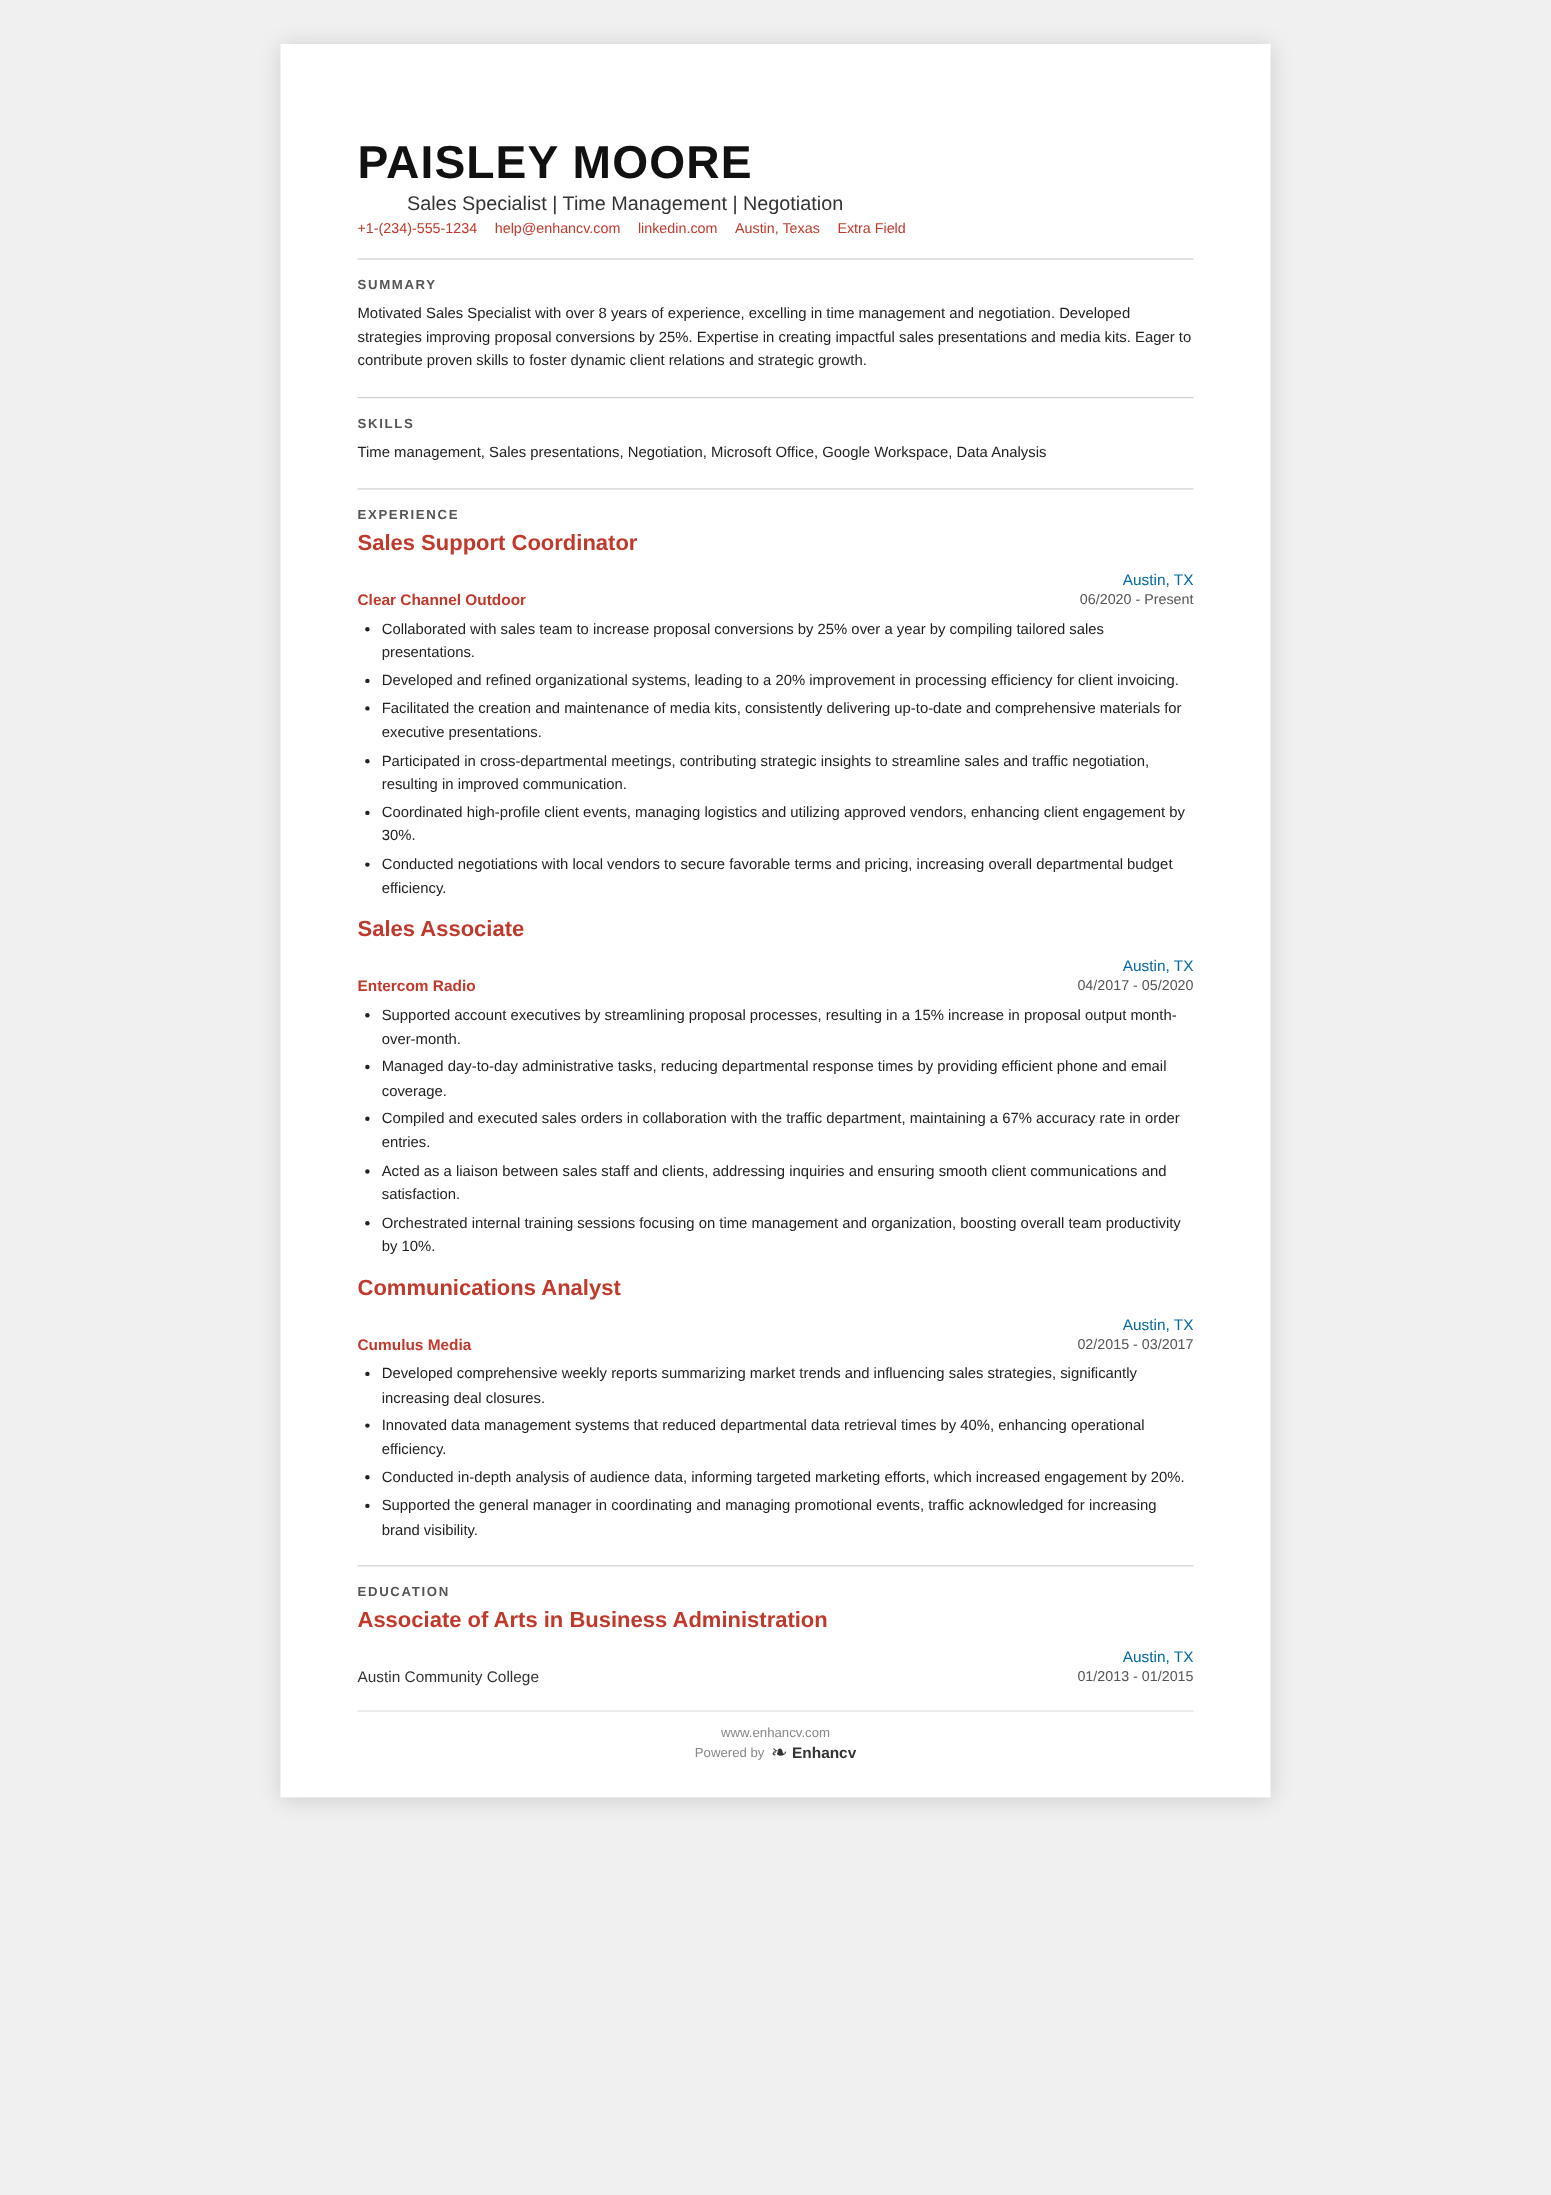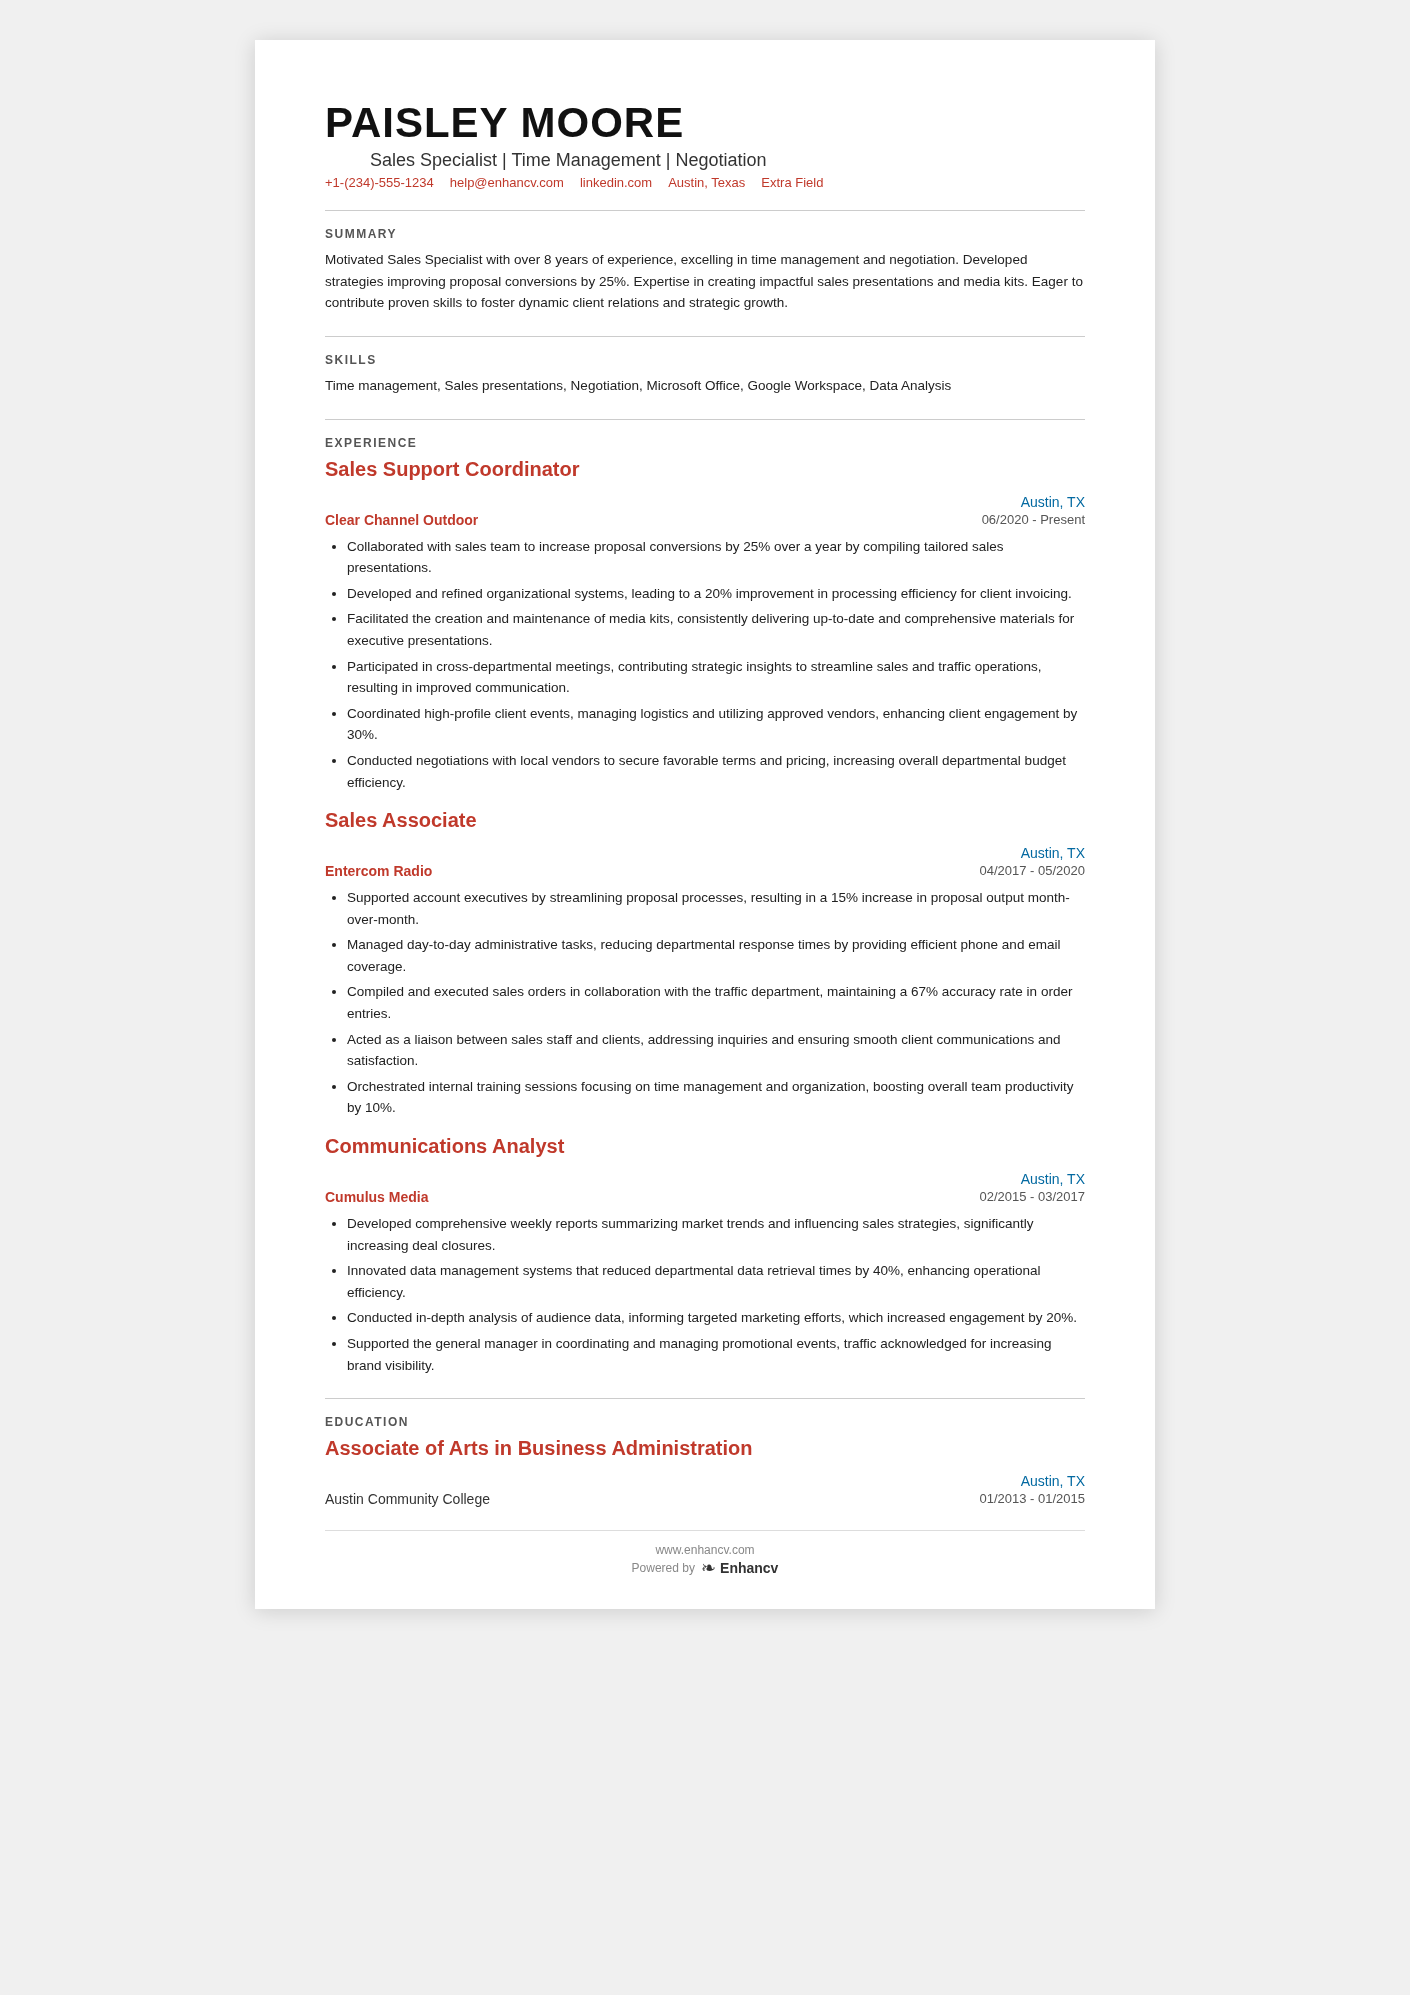--- a/index.html
+++ b/index.html
@@ -9,21 +9,21 @@
       display: flex;
       justify-content: center;
       align-items: flex-start;
       min-height: 100vh;
       padding: 40px 20px;
     }
     .page {
       background: #ffffff;
       width: 900px;
       min-height: 1300px;
-      padding: 60px 70px 80px 70px;
+      padding: 85px 70px 80px 70px;
       box-shadow: 0 2px 20px rgba(0,0,0,0.15);
       position: relative;
     }
     .name {
       font-size: 42px;
       font-weight: 900;
       color: #111111;
       letter-spacing: 1px;
       line-height: 1.1;
     }
@@ -200,21 +200,21 @@
         <div class="job-location">Austin, TX</div>
       </div>
       <div class="job-meta">
         <div class="job-company">Clear Channel Outdoor</div>
         <div class="job-date">06/2020 - Present</div>
       </div>
       <ul class="bullet-list">
         <li>Collaborated with sales team to increase proposal conversions by 25% over a year by compiling tailored sales presentations.</li>
         <li>Developed and refined organizational systems, leading to a 20% improvement in processing efficiency for client invoicing.</li>
         <li>Facilitated the creation and maintenance of media kits, consistently delivering up-to-date and comprehensive materials for executive presentations.</li>
-        <li>Participated in cross-departmental meetings, contributing strategic insights to streamline sales and traffic operations, resulting in improved communication.</li>
+        <li>Participated in cross-departmental meetings, contributing strategic insights to streamline sales and traffic negotiation, resulting in improved communication.</li>
         <li>Coordinated high-profile client events, managing logistics and utilizing approved vendors, enhancing client engagement by 30%.</li>
         <li>Conducted negotiations with local vendors to secure favorable terms and pricing, increasing overall departmental budget efficiency.</li>
       </ul>
     </div>
 
     <div>
       <div class="job-header">
         <div class="job-title">Sales Associate</div>
         <div class="job-location">Austin, TX</div>
       </div>

